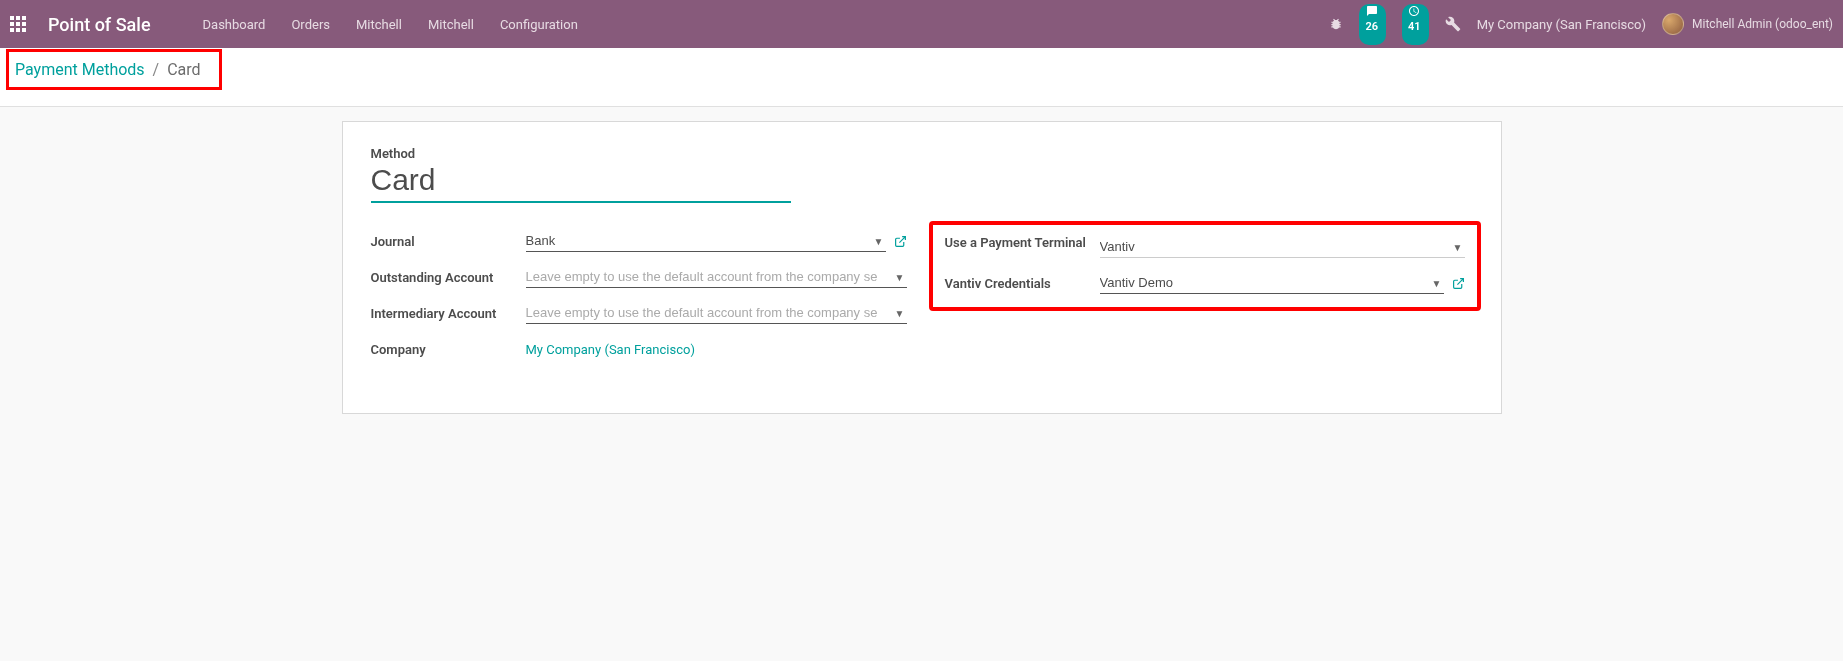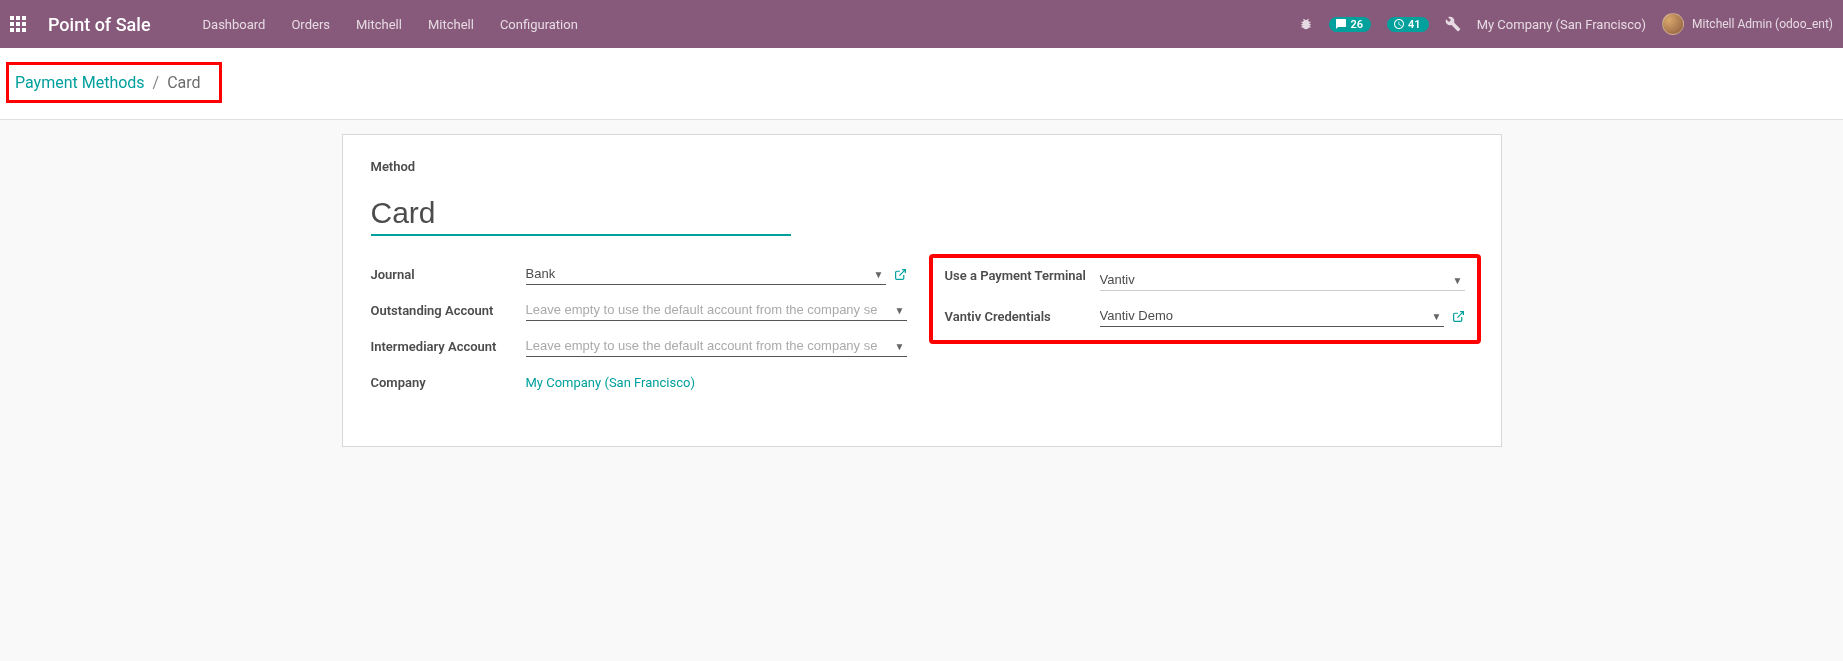--- a/index.html
+++ b/index.html
@@ -28,43 +28,44 @@
   }
   .apps-icon span { background: #fff; width: 4px; height: 4px; }
   .app-title { font-size: 18px; font-weight: 500; color: #fff; margin-left: 4px; }
   .nav-items { display: flex; gap: 26px; margin-left: 34px; }
   .nav-item { color: #e7dbe3; font-size: 13px; cursor: pointer; }
   .navbar-right { margin-left: auto; display: flex; align-items: center; gap: 16px; }
   .nav-icon { color: #e7dbe3; cursor: pointer; display: flex; align-items: center; }
   .badge-pill {
     background: #00a09d;
     border-radius: 10px;
-    padding: 1px 8px 1px 6px;
+    padding: 1px 8px 12px 6px;
     display: flex;
     align-items: center;
     gap: 3px;
     color: #fff;
     font-size: 11px;
     font-weight: 600;
     cursor: pointer;
+    flex-direction: column;
   }
   .company-name { color: #e7dbe3; font-size: 13px; cursor: pointer; }
   .user-block { display: flex; align-items: center; gap: 8px; cursor: pointer; }
   .avatar {
     width: 22px; height: 22px; border-radius: 50%;
     background: radial-gradient(circle at 30% 30%, #d9a86c, #8b5a3c);
     border: 1px solid rgba(255,255,255,0.3);
   }
   .user-name { color: #e7dbe3; font-size: 12px; }
 
   
   .control-area {
     background: #fff;
     border-bottom: 1px solid #e0e0e0;
-    padding: 20px 12px 10px 12px;
+    padding: 7px 12px 10px 12px;
   }
   .breadcrumb-wrap {
     display: inline-block;
     border: 3px solid #ff0000;
     padding: 8px 18px 8px 6px;
     margin: -6px 0 6px -6px;
   }
   .breadcrumb { font-size: 16px; }
   .breadcrumb .bc-link { color: #00a09d; cursor: pointer; }
   .breadcrumb .bc-sep { color: #888; margin: 0 4px; }
@@ -84,21 +85,21 @@
   .pager-arrow { color: #00a09d; cursor: pointer; font-size: 16px; padding: 0 4px; }
 
   
   .sheet-wrap { display: flex; justify-content: center; padding: 14px 0 40px 0; }
   .sheet {
     background: #fff;
     border: 1px solid #d8d8d8;
     width: 1160px;
     padding: 24px 28px 40px 28px;
   }
-  .field-label-top { font-size: 13px; font-weight: 600; color: #4c4c4c; margin-bottom: 20px; }
+  .field-label-top { font-size: 13px; font-weight: 600; color: #4c4c4c; margin-bottom: 0; }
   .big-input {
     font-size: 30px; color: #4c4c4c; border: none; border-bottom: 2px solid #00a09d;
     width: 420px; padding: 2px 0 4px 0; outline: none; background: transparent;
   }
   .form-cols { display: flex; gap: 30px; margin-top: 26px; }
   .form-col { flex: 1; }
   .field-row { display: flex; align-items: center; margin-bottom: 12px; min-height: 24px; }
   .field-row .label { width: 155px; font-size: 13px; font-weight: 600; color: #4c4c4c; flex-shrink: 0; }
   .field-row .label-tall { align-self: flex-start; line-height: 1.3; }
   .field-row .value { flex: 1; display: flex; align-items: center; }

